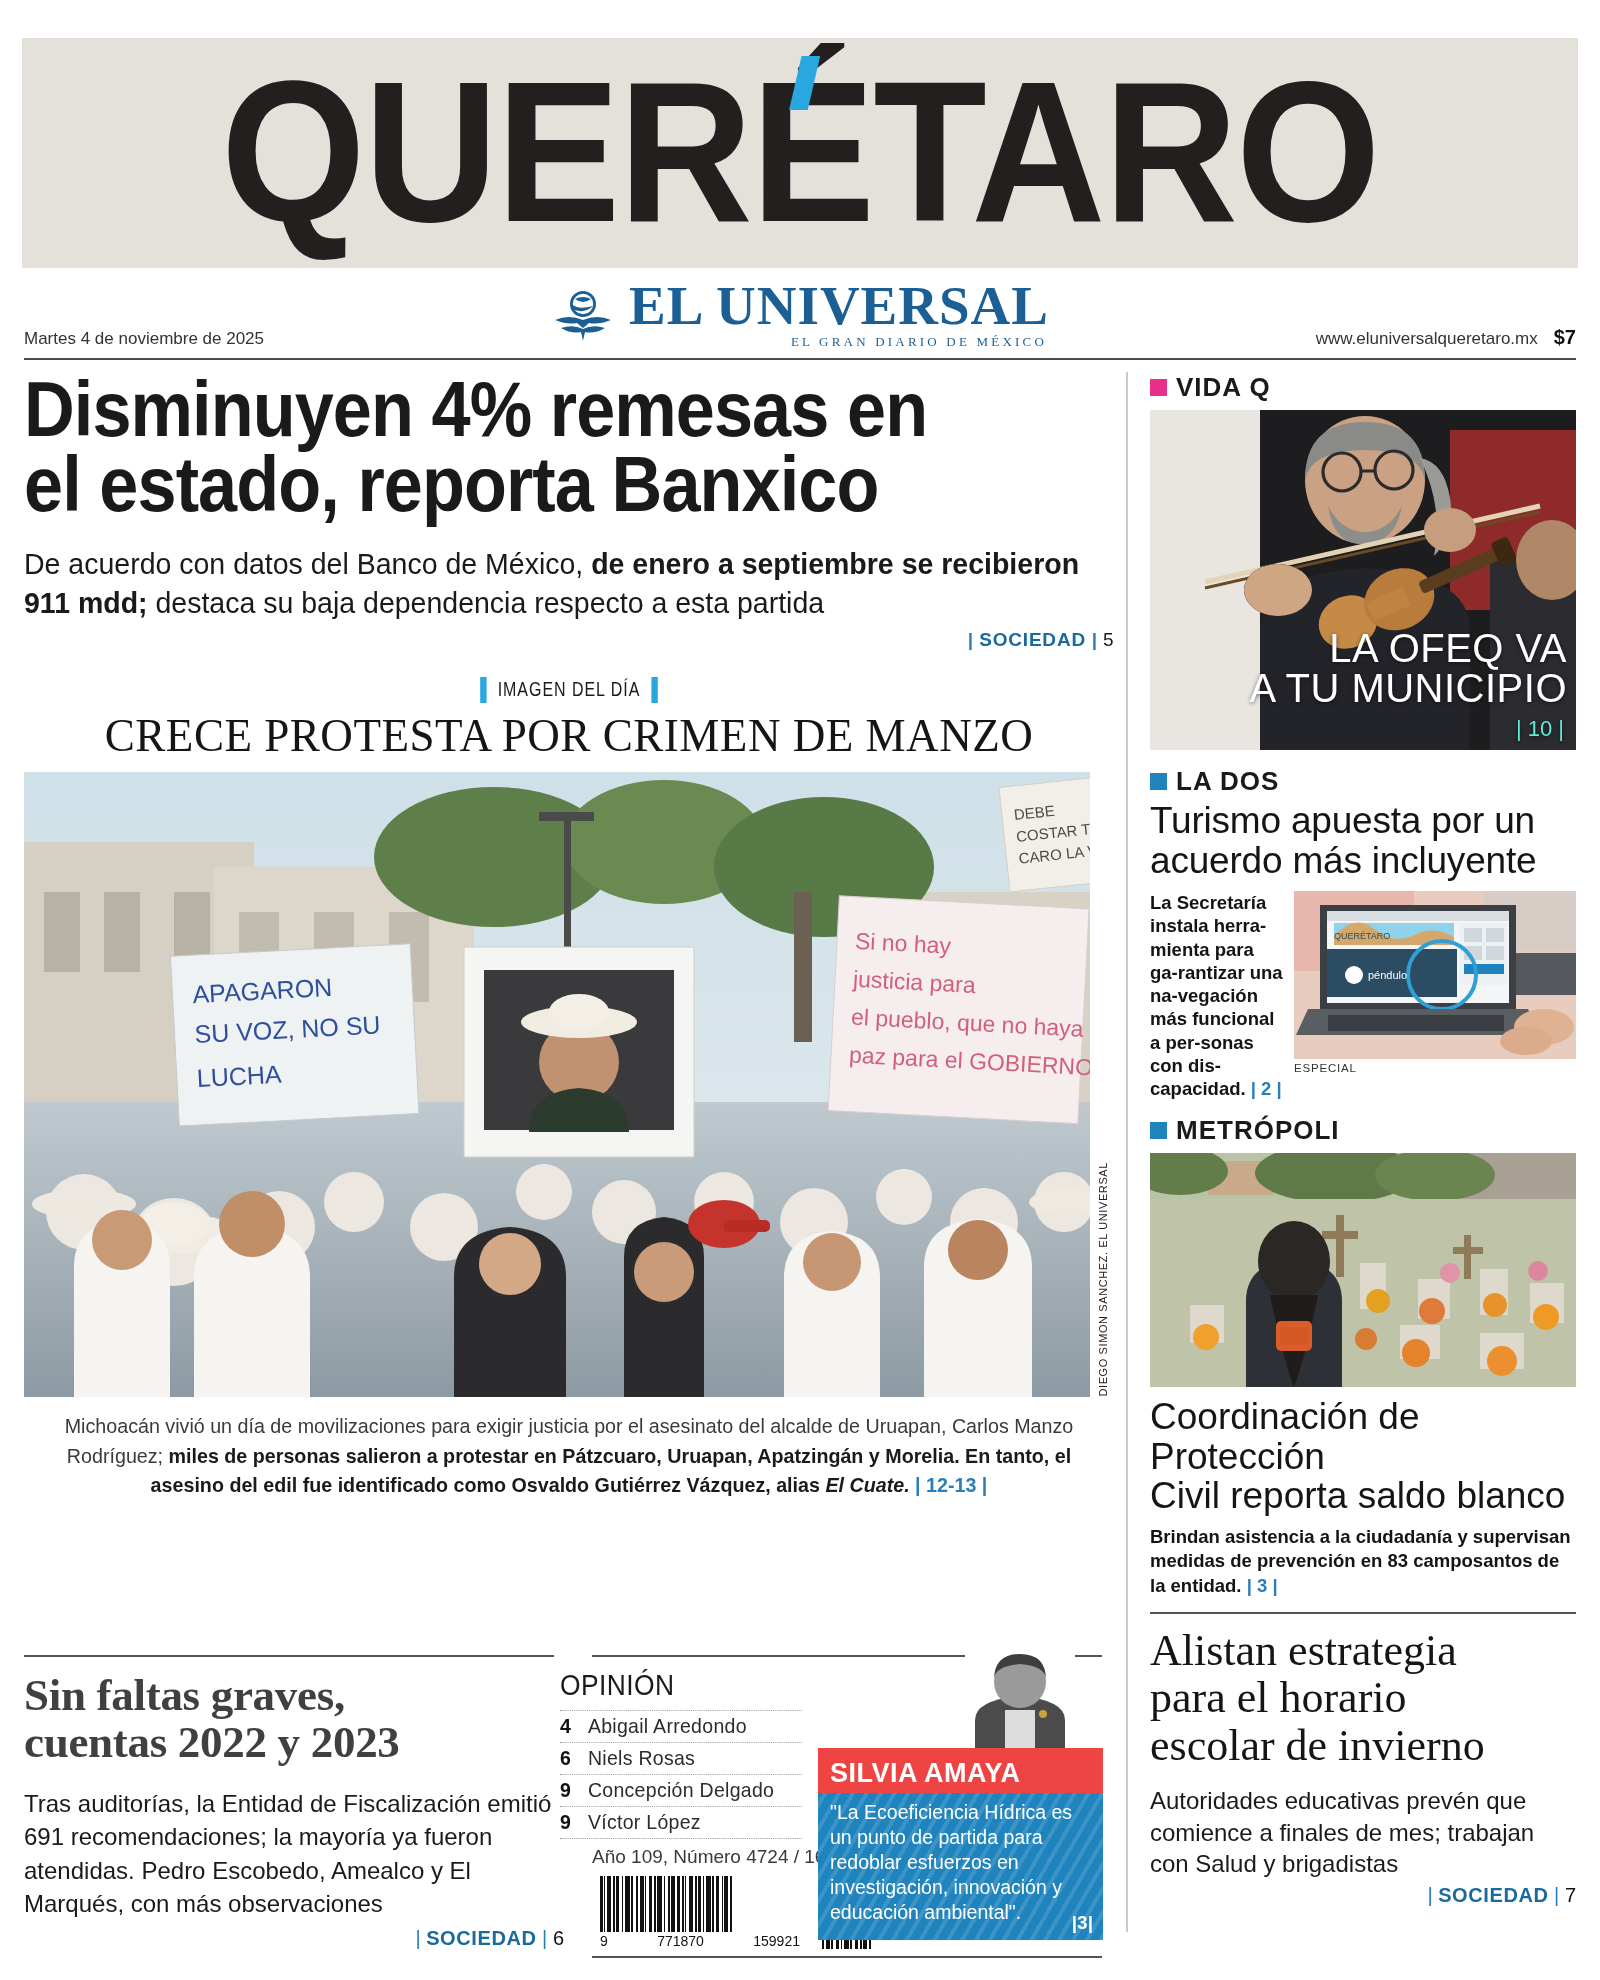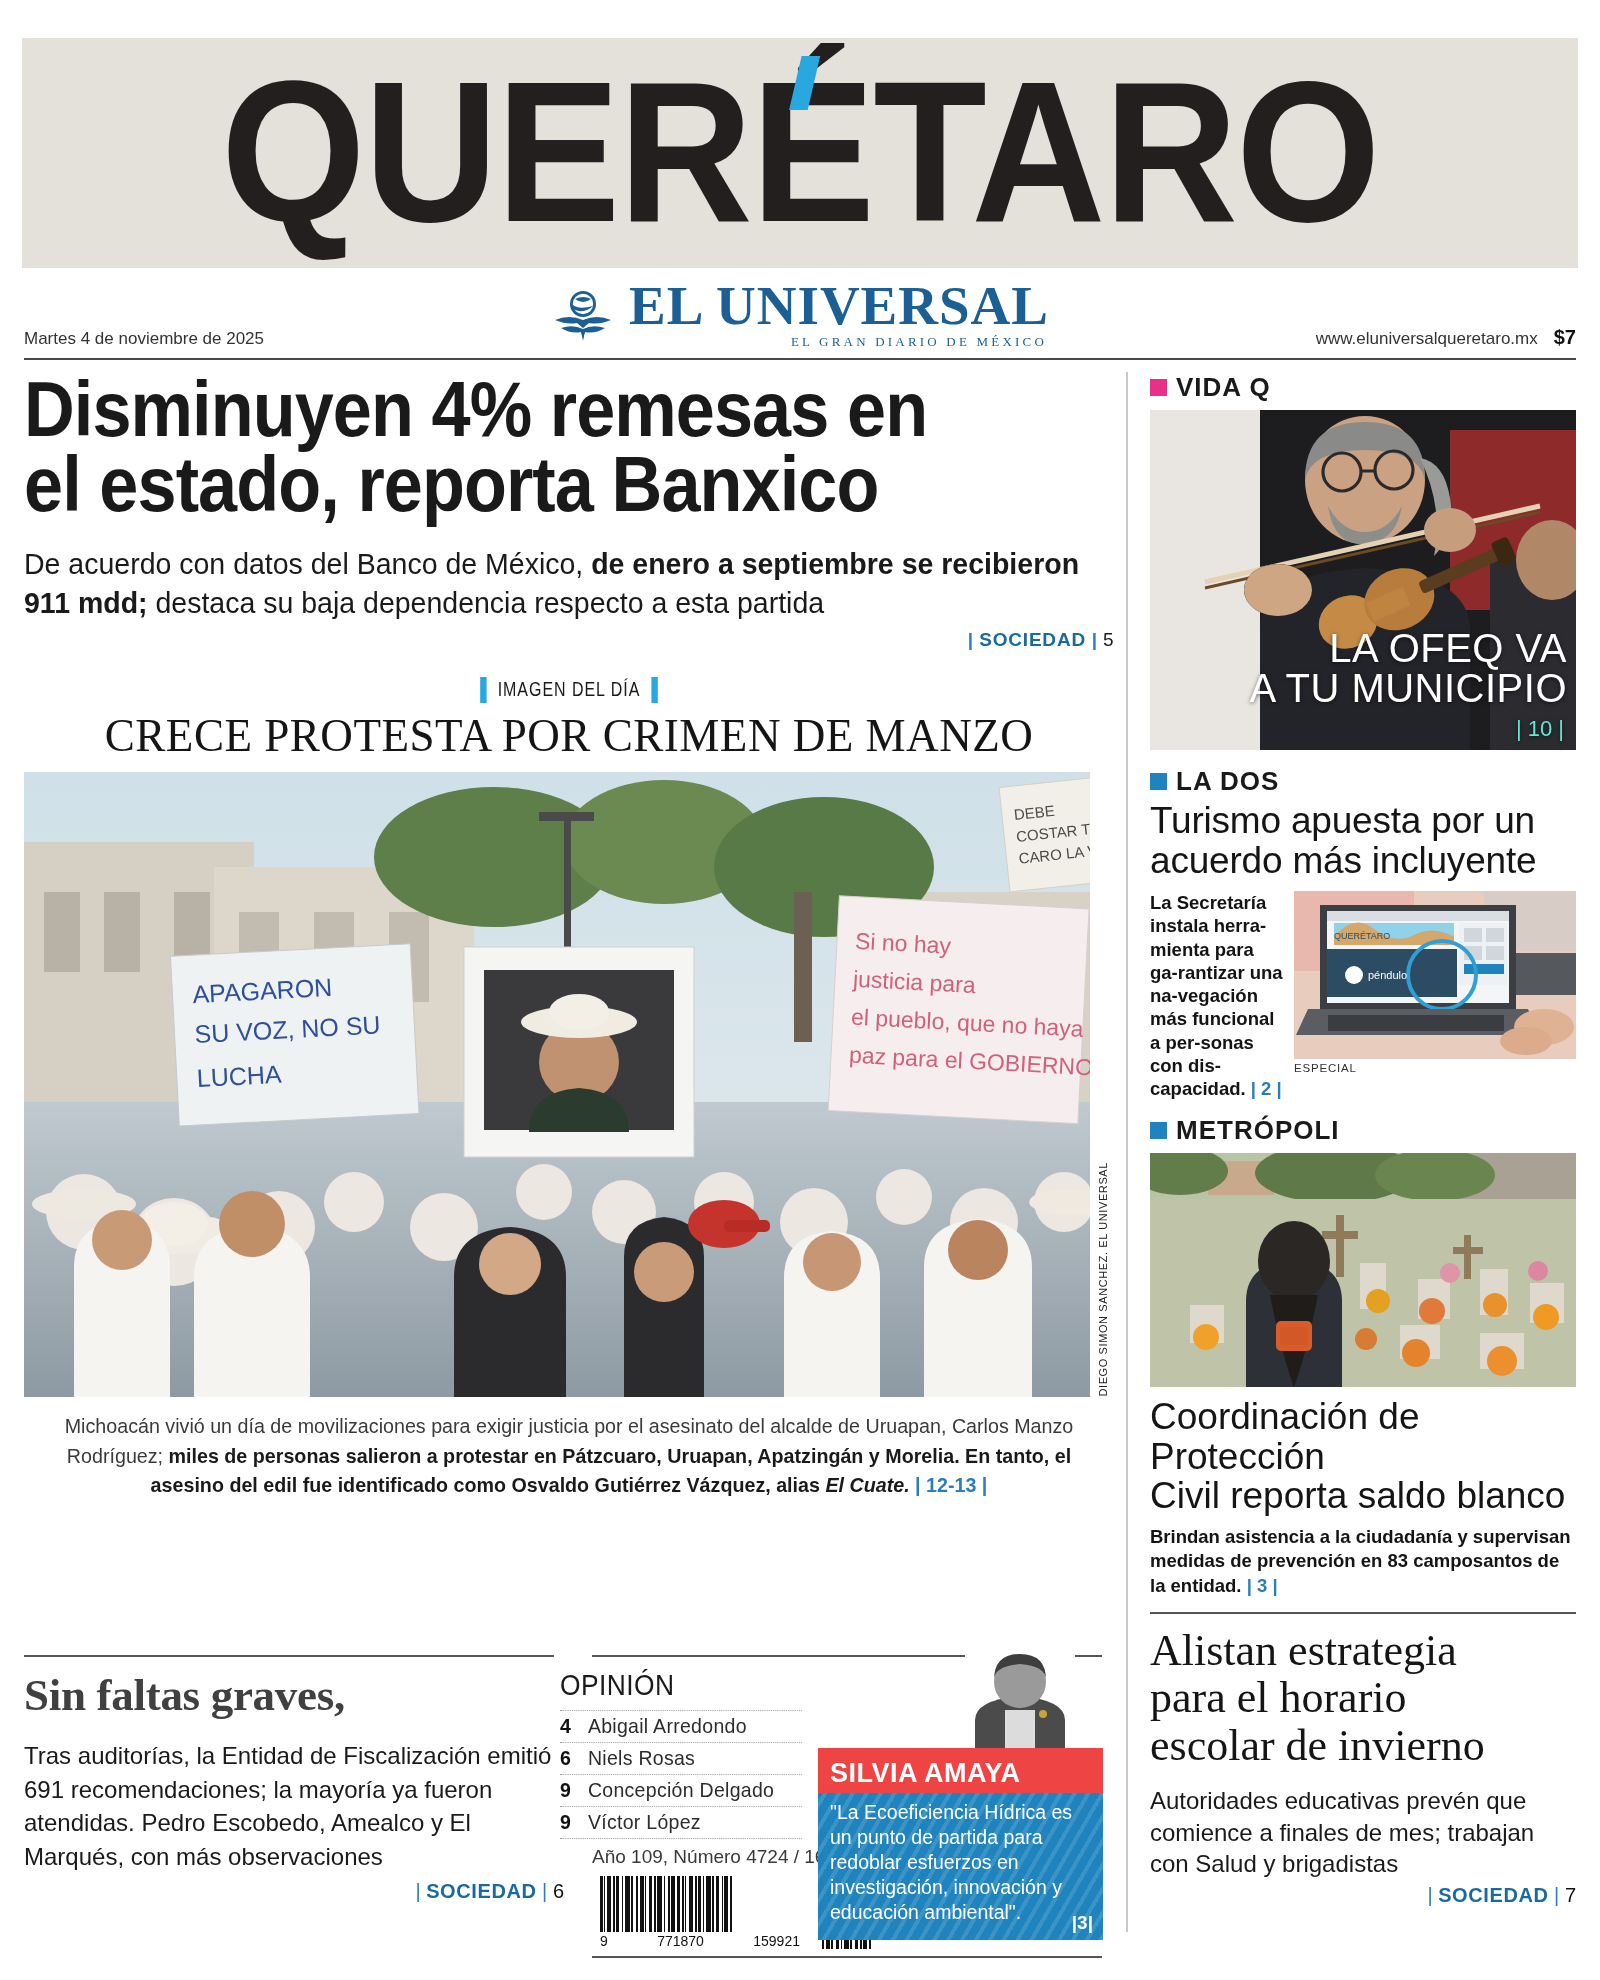--- a/index.html
+++ b/index.html
@@ -569,20 +569,21 @@
   <div class="caption">
     <span>Michoacán vivió un día de movilizaciones para exigir justicia por el asesinato del alcalde de Uruapan, Carlos Manzo Rodríguez; </span><b>miles de personas salieron a protestar en Pátzcuaro, Uruapan, Apatzingán y Morelia. En tanto, el asesino del edil fue identificado como Osvaldo Gutiérrez Vázquez, alias </b><b><i>El Cuate.</i></b>
     <span class="pg">|&nbsp;<span>12-13</span>&nbsp;|</span>
   </div>
 </div>
 
 <div class="rule-bl"></div>
 <div class="bl-story">
   <div class="bl-head">
     <div>Sin faltas graves,</div>
+    <div>cuentas 2022 y 2023</div>
   </div>
   <div class="bl-deck">Tras auditorías, la Entidad de Fiscalización emitió 691 recomendaciones; la mayoría ya fueron atendidas. Pedro Escobedo, Amealco y El Marqués, con más observaciones</div>
   <div class="bl-secref">
     <span class="bar">|</span>
     <span class="sec">SOCIEDAD</span>
     <span class="bar">|</span>
     <span>6</span>
   </div>
 </div>
 

